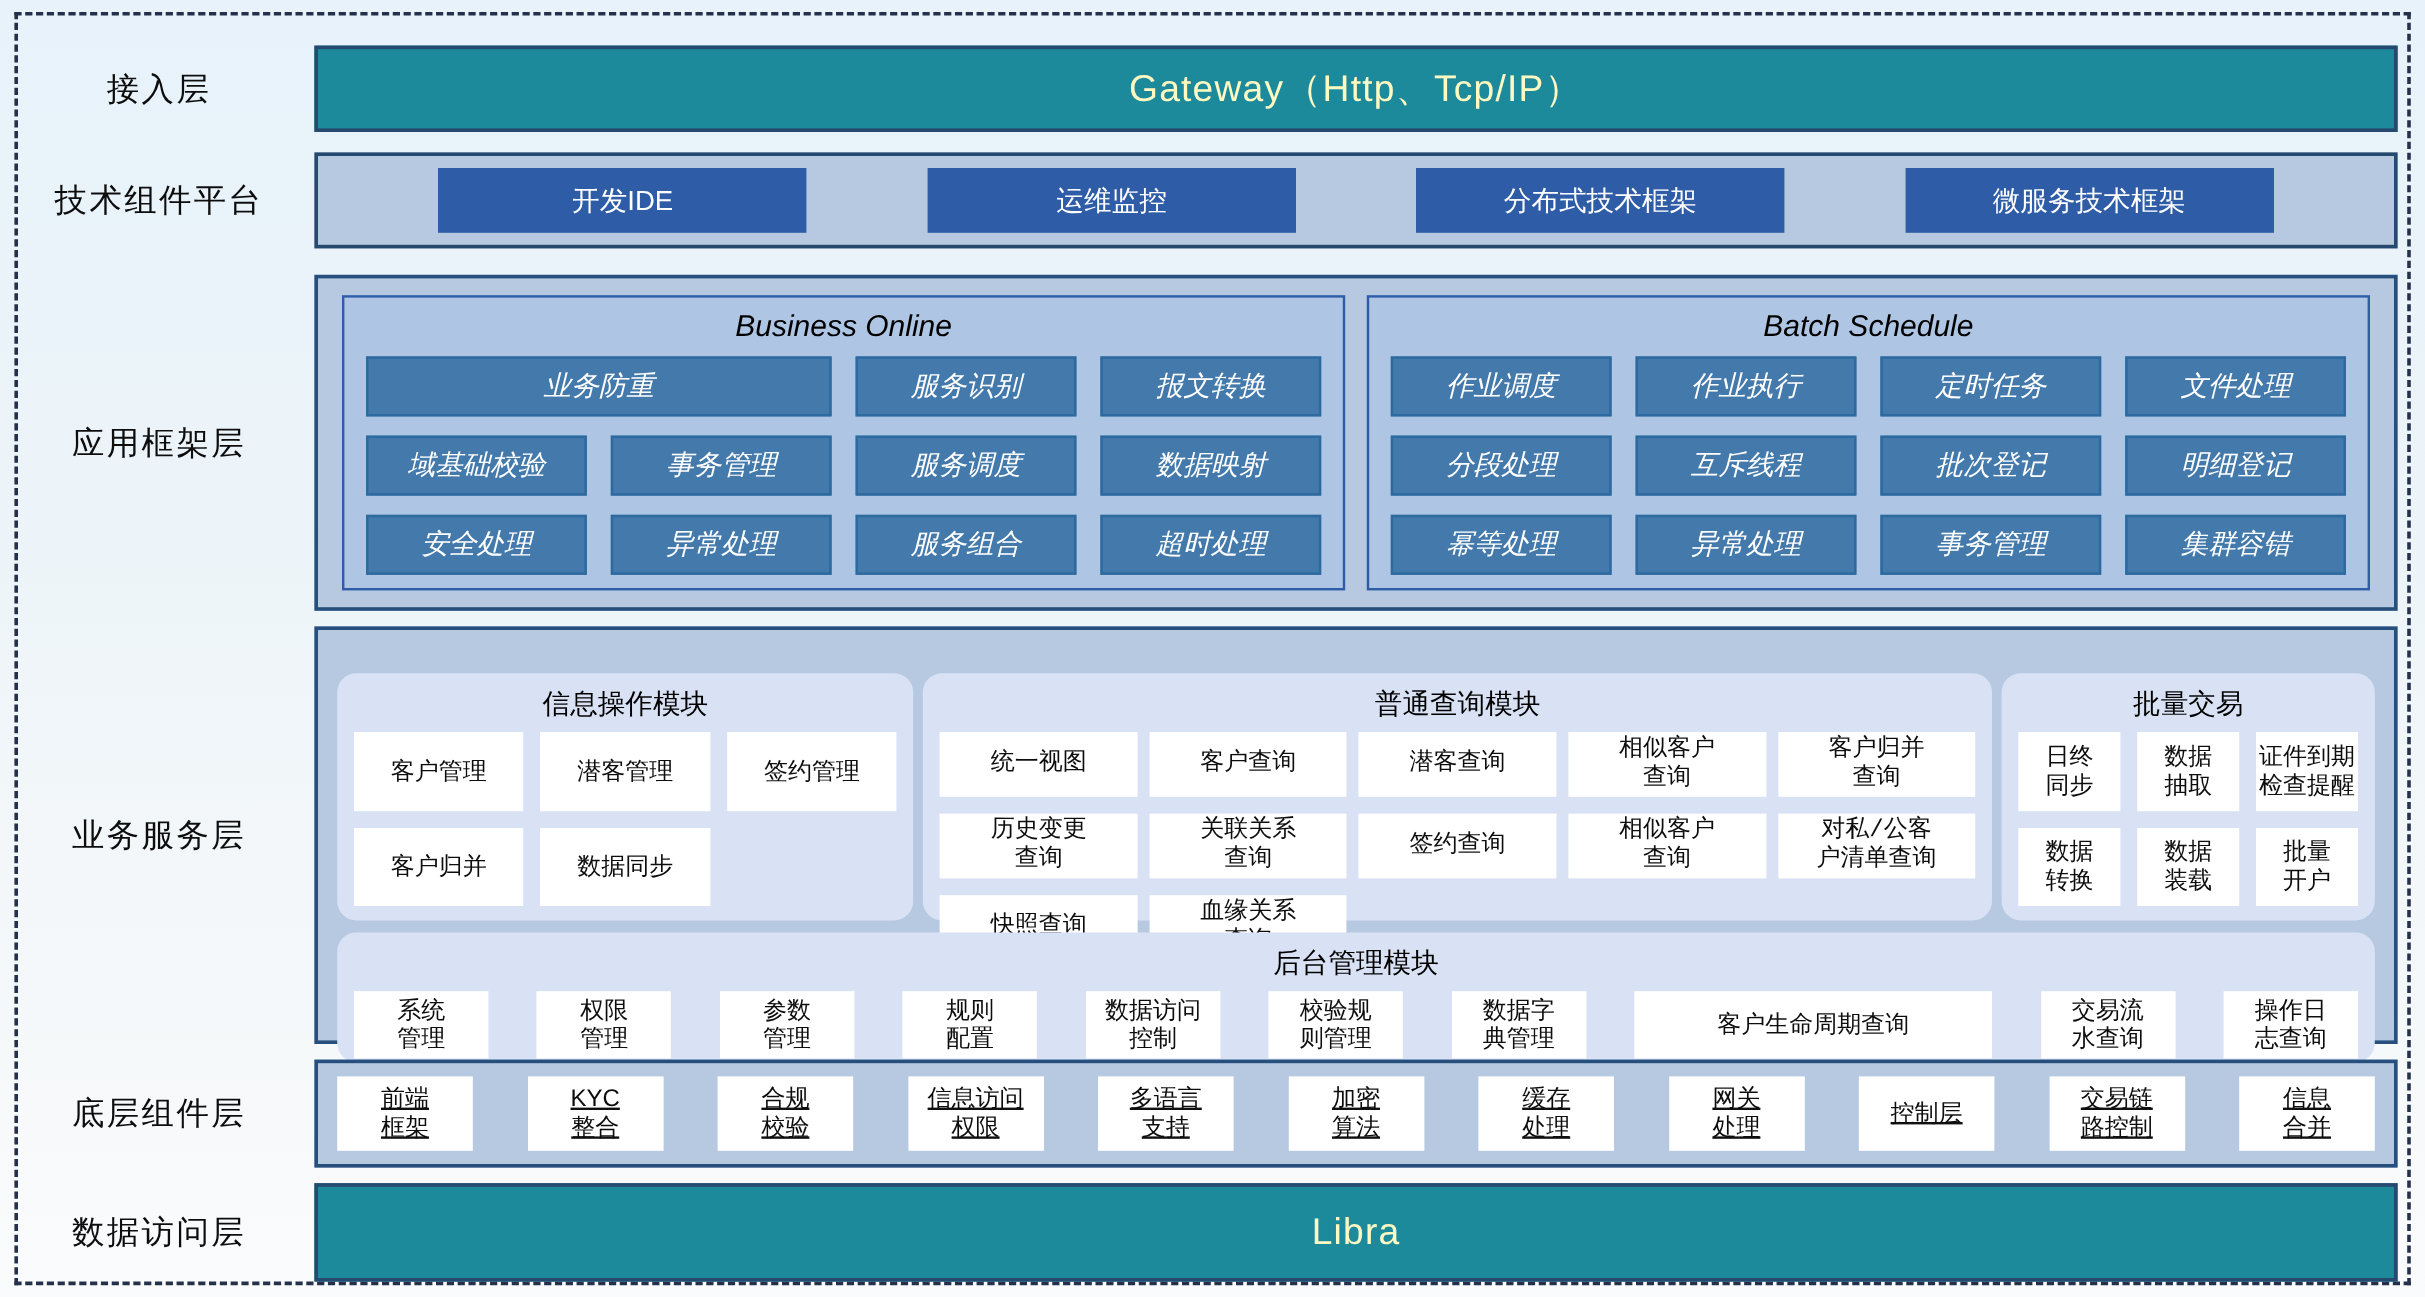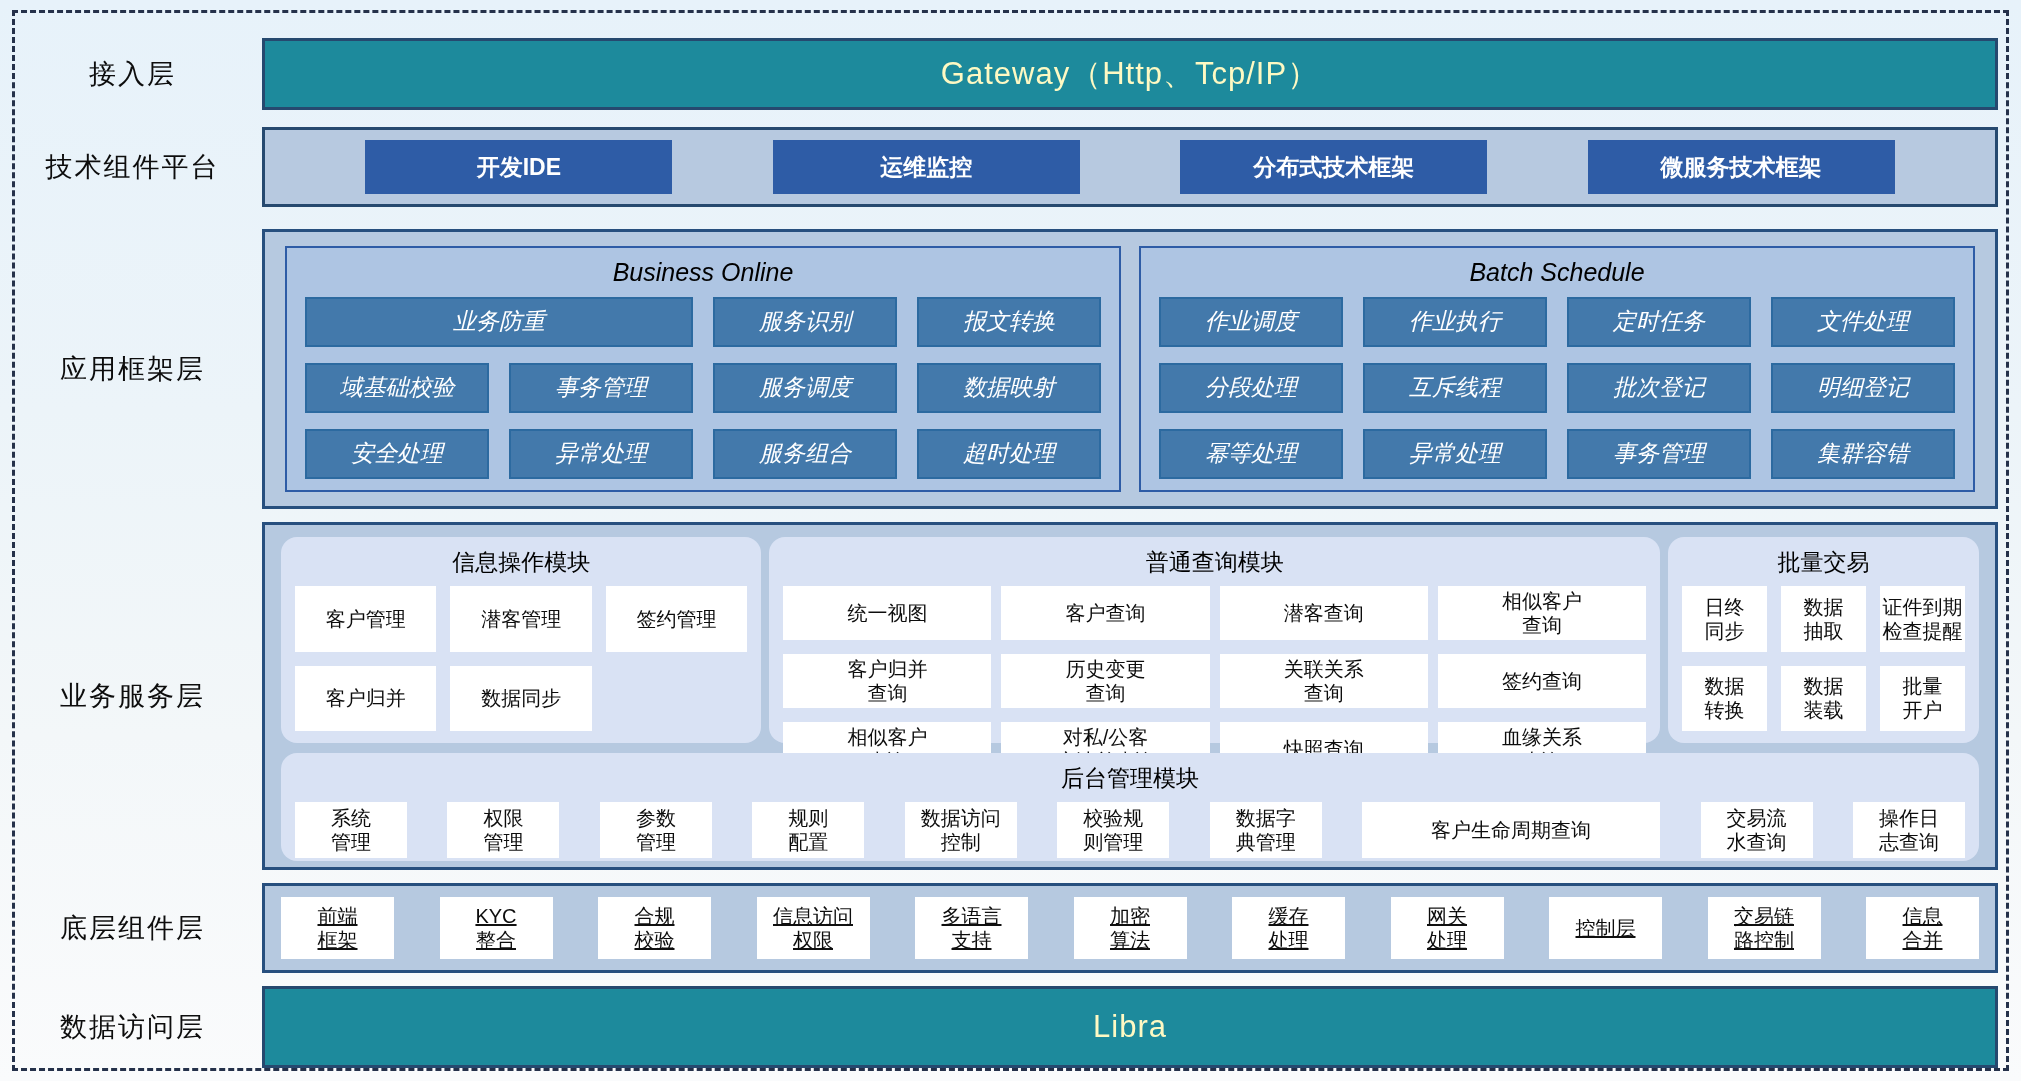--- a/index.html
+++ b/index.html
@@ -37,21 +37,21 @@
   .bar-libra   { top:986px; height:82px; }
 
   
   .tech-row {
     top:127px; height:80px; background:#b7c9e0; border:3px solid #26496f;
     display:flex; align-items:center; justify-content:space-evenly;
   }
   .tech-btn {
     width:307px; height:54px; background:#2e5ca6;
     display:flex; align-items:center; justify-content:center;
-    color:#fff; font-size:23px;font-weight:bold;
+    color:#fff; font-size:23px;
   }
 
   
   .appframe-box {
     top:229px; height:280px; background:#b6c9e0; border:3px solid #274f7e;
     display:flex; gap:18px; padding:14px 20px; box-sizing:border-box;font-style:italic;
   }
   .frame-panel {
     flex:1; background:#aec5e3; border:2px solid #2e5ca6;
     padding:6px 18px 14px; box-sizing:border-box;
@@ -69,32 +69,32 @@
     white-space:pre-line; text-align:center; line-height:1.2;
   }
   .span2 { grid-column:span 2; }
 
   
   .bizserv-box {
     top:522px; height:348px; background:#b6c9e0; border:3px solid #274f7e;
     padding:12px 16px; box-sizing:border-box;
     display:flex; flex-direction:column; gap:10px;
   }
-  .bizserv-toprow { display:flex; gap:8px; height:206px; }
+  .bizserv-toprow { display:flex; gap:8px; height:206px;margin-top:24px; }
   .module-panel {
     background:#d9e2f4; border-radius:16px; padding:6px 14px 12px;
     box-sizing:border-box; display:flex; flex-direction:column;
   }
   .mp-info  { width:482px; }
   .mp-query { width:894px; }
   .mp-batch { width:312px; }
   .module-title { text-align:center; font-size:23px; color:#000; padding:4px 0 8px; }
   .white-grid { flex:1; display:grid; gap:14px 14px; }
   .grid3 { grid-template-columns:repeat(3,1fr); }
-  .grid6 { grid-template-columns:repeat(4,1fr); gap:14px 10px; }
+  .grid6 { grid-template-columns:repeat(5,1fr); gap:14px 10px;font-family:Liberation Mono, monospace; }
   .cell-white {
     background:#ffffff;
     display:flex; align-items:center; justify-content:center;
     color:#0d0d0d; font-size:20px; box-sizing:border-box;
     white-space:pre-line; text-align:center; line-height:1.2; min-height:54px;
   }
   .mp-backend { width:100%; height:108px; }
   .flex-cells {
     flex:1; display:flex; align-items:center; justify-content:space-between; gap:8px;
   }

